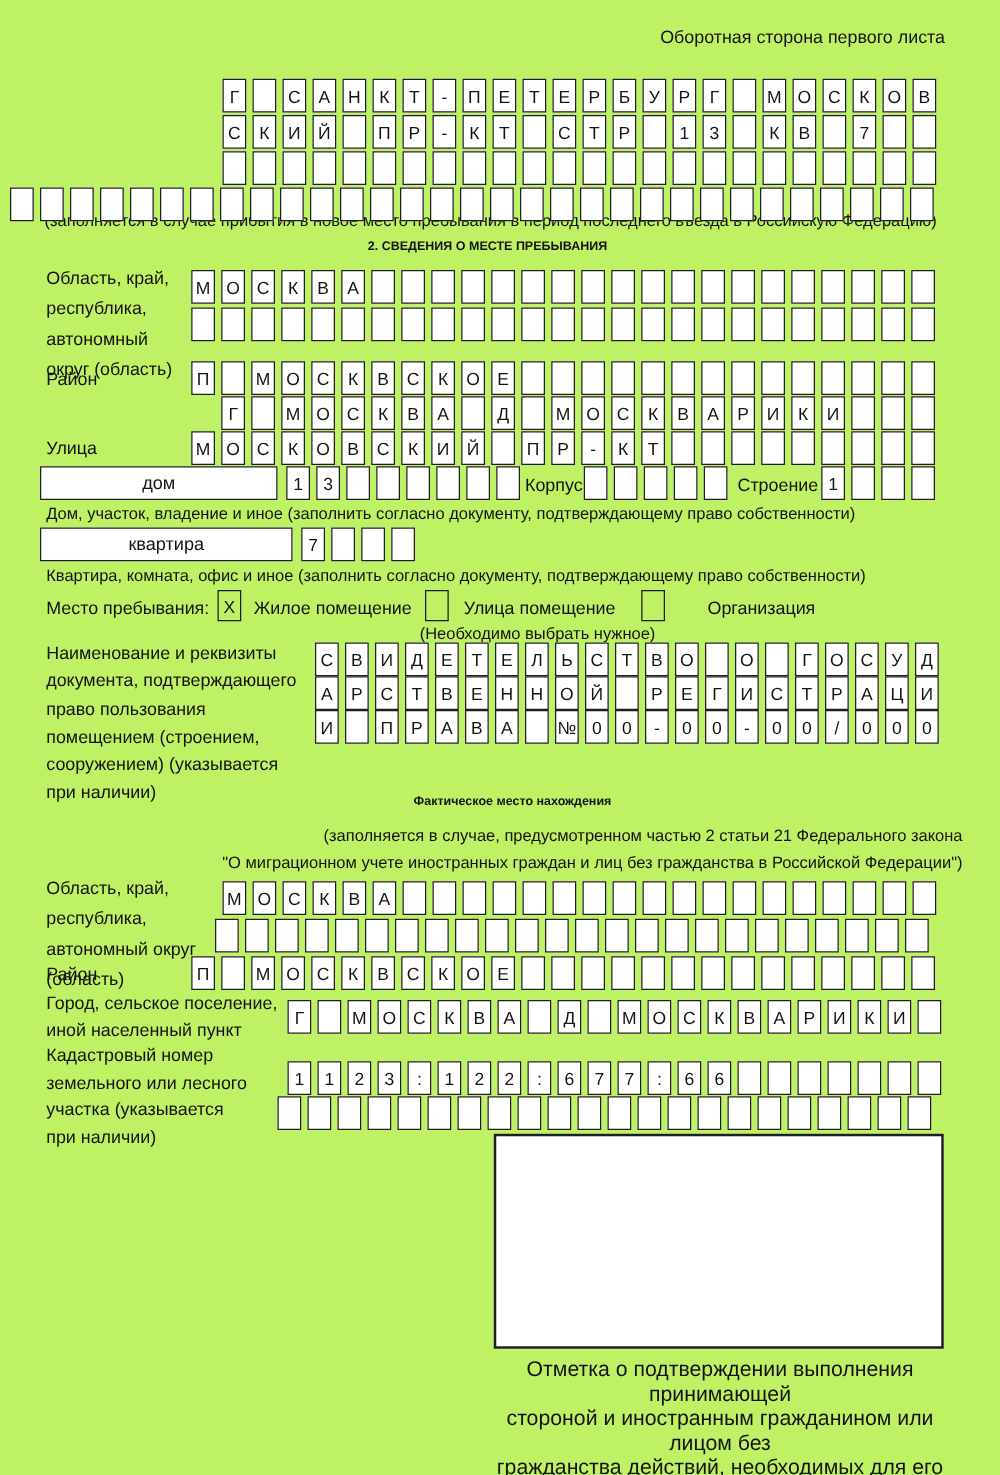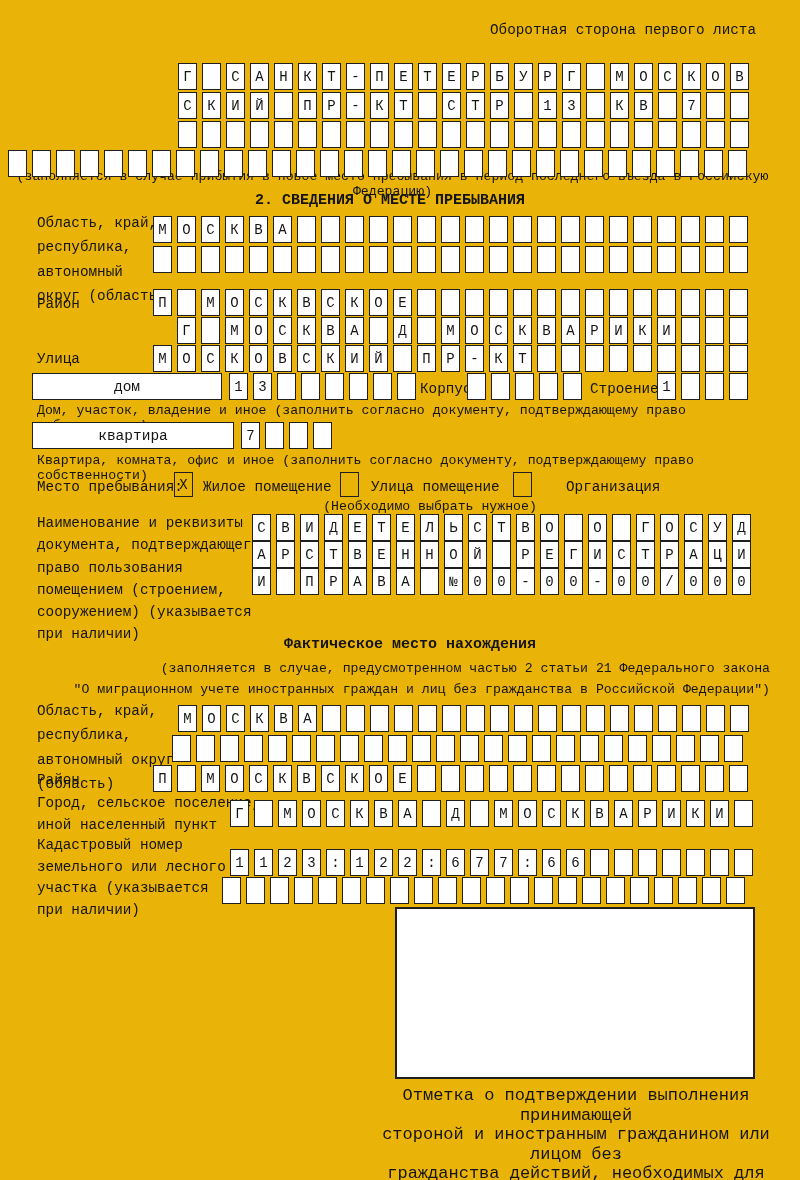--- a/index.html
+++ b/index.html
@@ -1,24 +1,24 @@
 <!DOCTYPE html>
 <html><head>
 <meta charset="utf-8">
 <style>
   html,body{margin:0;padding:0;background:#ffffff;}
-  #page{position:relative;width:800px;height:1180px;background:#eab308;
-        font-family:Liberation Mono, monospace;color:#141414;overflow:hidden;}
+  #page{position:relative;width:800px;height:1180px;background:#bef264;
+        font-family:Liberation Sans, sans-serif;color:#141414;overflow:hidden;}
   .abs{position:absolute;}
   .lbl{font-size:14.3px;line-height:24.4px;white-space:pre-line;}
   .lh22{line-height:22px;}
   .lh223{line-height:22.3px;}
   .lh215{line-height:21.5px;}
   .note{font-size:13.2px;}
-  .title{font-weight:bold;font-size:15px;}
+  .title{font-weight:bold;font-size:10px;}
   .centered{text-align:center;white-space:pre-line;}
   .box-row{position:absolute;display:flex;}
   .char-box{width:19px;height:27px;margin-right:5px;border:1.7px solid #1f1f1f;
             box-sizing:border-box;display:flex;align-items:center;justify-content:center;
             font-size:14px;flex:0 0 auto;background:#fff;}
   .widebox{position:absolute;border:1.8px solid #1f1f1f;box-sizing:border-box;
            display:flex;align-items:center;justify-content:center;font-size:14.5px;background:#fff;}
   .check-box{position:absolute;width:19px;height:25px;border:1.7px solid #1f1f1f;
              box-sizing:border-box;display:flex;align-items:center;justify-content:center;font-size:14px;}
   .bigbox{position:absolute;border:2px solid #1f1f1f;box-sizing:border-box;background:#fff;}

